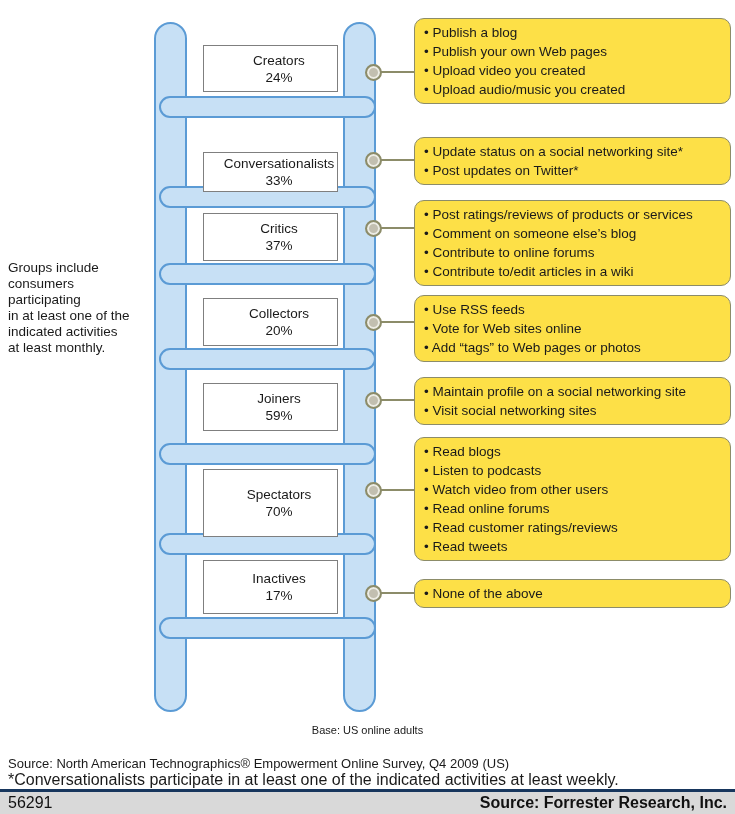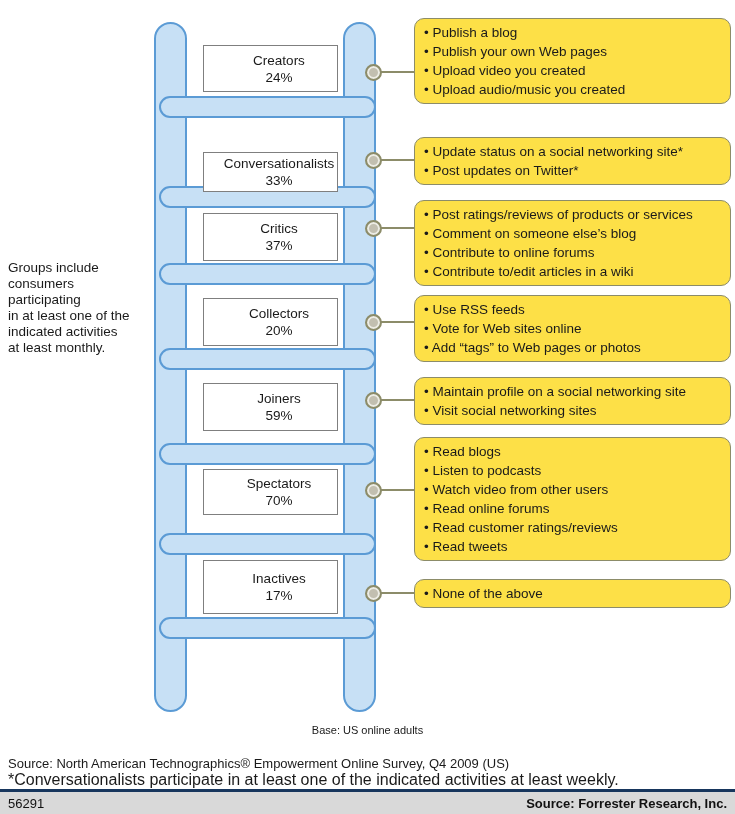--- a/index.html
+++ b/index.html
@@ -139,21 +139,21 @@
   }
   #footer-bar {
     position: absolute;
     left: 0; top: 792px;
     width: 735px; height: 22px;
     background: var(--footer-bg, #D9D9D9);
     display: flex;
     align-items: center;
     justify-content: space-between;
     padding: 0 8px;
-    font-size: 13px;
+    font-size: 16px;
     color: #111;
   }
   #footer-right { font-weight: 700; margin-left: 28px; }
 </style>
 </head>
 <body>
 
 <div id="stage">
 
   <div id="left-note">Groups include
@@ -230,21 +230,21 @@
     <div class="glabel" style="top: 383px; height: 48px;">
       <div class="gname">Joiners</div>
       <div class="gpct">59%</div>
     </div>
     <div class="conn" style="top: 399px;"></div>
     <div class="dot" style="top: 392px;"></div>
     <div class="callout" style="top: 377px;">
       <div class="bullet">Maintain profile on a social networking site</div>
       <div class="bullet">Visit social networking sites</div>
     </div>
-    <div class="glabel" style="top: 469px; height: 46px;">
+    <div class="glabel" style="top: 469px; height: 68px;">
       <div class="gname">Spectators</div>
       <div class="gpct">70%</div>
     </div>
     <div class="conn" style="top: 489px;"></div>
     <div class="dot" style="top: 482px;"></div>
     <div class="callout" style="top: 437px;">
       <div class="bullet">Read blogs</div>
       <div class="bullet">Listen to podcasts</div>
       <div class="bullet">Watch video from other users</div>
       <div class="bullet">Read online forums</div>

